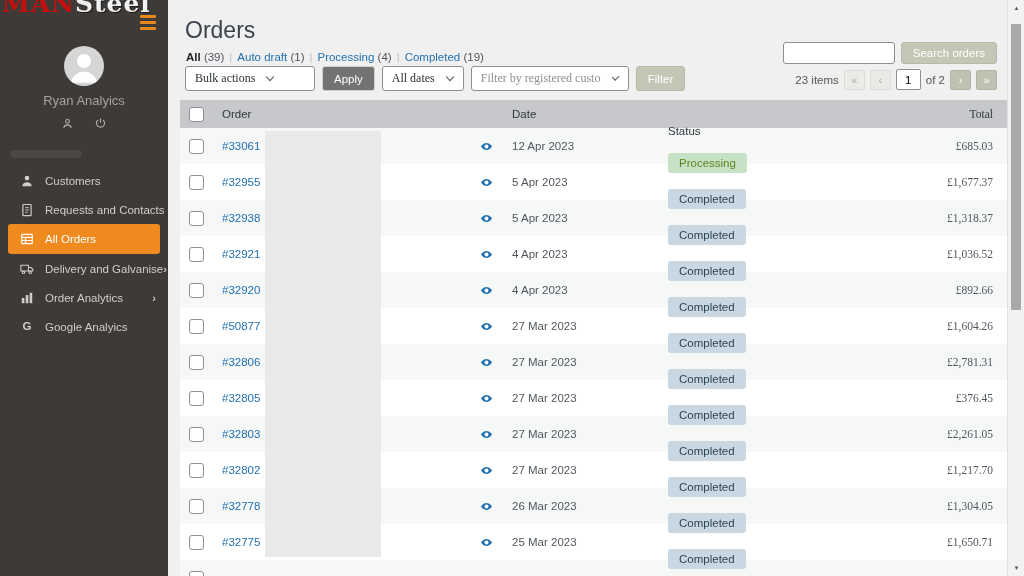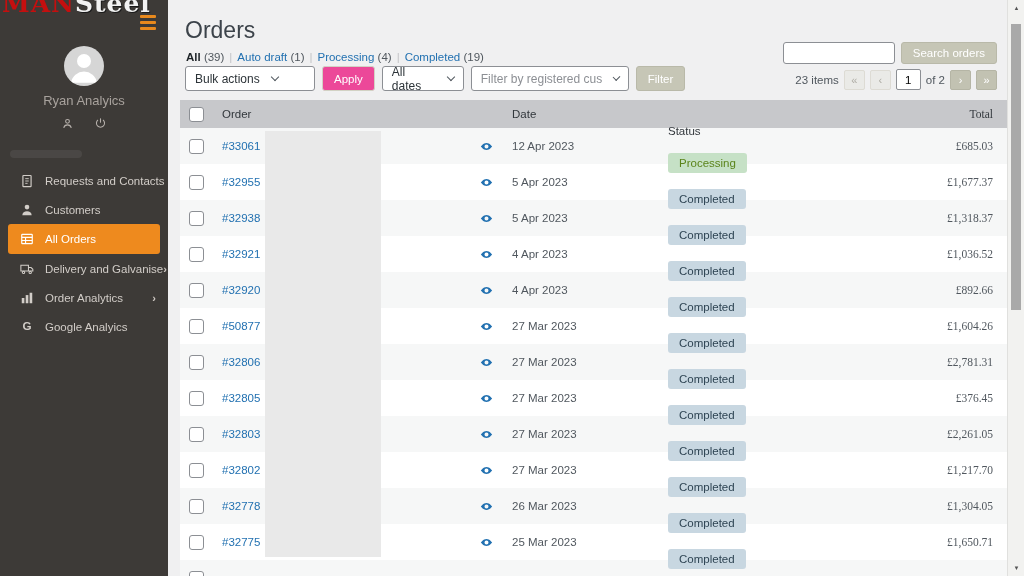--- a/index.html
+++ b/index.html
@@ -40,29 +40,29 @@
                 color: #3c434a; }
   .views { position: absolute; left: 18px; top: 51px; font-size: 11.5px; color: #50575e; }
   .views a { text-decoration: none; color: #2271b1; cursor: pointer; }
   .views .cur { color: #1d2327; font-weight: bold; }
   .views .cnt { color: #50575e; font-weight: normal; }
   .views .sep { color: #c3c4c7; margin: 0 5px; }
 
   .toolbar { position: absolute; left: 17px; top: 66px; display: flex; gap: 7px; align-items: center; }
   .fselect { display: flex; align-items: center; background: #fff; border: 1px solid #8c8f94;
              border-radius: 3px; height: 25px; padding: 0 9px; font-size: 12px; color: #2c3338;
-             cursor: pointer; }
+             cursor: pointer; font-family: Liberation Serif, serif; }
   .fselect .chev { width: 6px; height: 6px; border-right: 1.6px solid #50575e;
                    border-bottom: 1.6px solid #50575e; transform: rotate(45deg);
                    margin-left: 12px; margin-bottom: 3px; }
   .fselect.placeholder { color: #8c8f94; }
   .btn { height: 25px; border-radius: 3px; border: 1px solid #b9b9a9; background: #c6c6b6;
          color: #fff; font-size: 11.5px; padding: 0 11px; cursor: pointer;
          font-family: "Liberation Sans", sans-serif; }
-  .btn.disabled { background: #ec4899; border-color: #d2d2c4; cursor: default; }
+  .btn.disabled { background: #737373; border-color: #d2d2c4; cursor: default; }
 
   .search-area { position: absolute; top: 42px; right: 27px; display: flex; gap: 6px; }
   .search-input { width: 112px; height: 22px; border: 1px solid #8c8f94; border-radius: 3px;
                   background: #fff; font-size: 12px; padding: 0 6px;
                   font-family: "Liberation Sans", sans-serif; }
   .search-btn { height: 22px; }
 
   .pagination { position: absolute; top: 69px; right: 27px; display: flex; align-items: center;
                 gap: 5px; font-size: 11.5px; color: #50575e; }
   .pg-btn { width: 21px; height: 20px; border-radius: 2px; display: flex; align-items: center;
@@ -136,37 +136,37 @@
       <svg viewBox="0 0 24 24" fill="none" stroke="currentColor" stroke-width="2">
           <path d="M12 2.5v8"></path>
           <path d="M7.3 5.5a7.5 7.5 0 109.4 0"></path>
         </svg>
     </span>
   </div>
   <div class="menu-divider"></div>
   <div class="menu" id="menu">
   <div class="menu-item">
     <span class="mi-icon">
+          <svg viewBox="0 0 24 24" fill="currentColor">
+            <circle cx="12" cy="7" r="4"></circle>
+            <path d="M4 21c0-4.4 3.6-7 8-7s8 2.6 8 7z"></path>
+          </svg>
+        </span>
+    <span class="mi-label">Customers</span>
+
+  </div>
+
+  <div class="menu-item">
+    <span class="mi-icon">
           <svg viewBox="0 0 24 24" fill="none" stroke="currentColor" stroke-width="2">
             <rect x="5" y="2.5" width="14" height="19" rx="1"></rect>
             <path d="M9 8h6M9 12h6M9 16h4" stroke-width="1.6"></path>
           </svg>
         </span>
     <span class="mi-label">Requests and Contacts</span>
-
-  </div>
-
-  <div class="menu-item">
-    <span class="mi-icon">
-          <svg viewBox="0 0 24 24" fill="currentColor">
-            <circle cx="12" cy="7" r="4"></circle>
-            <path d="M4 21c0-4.4 3.6-7 8-7s8 2.6 8 7z"></path>
-          </svg>
-        </span>
-    <span class="mi-label">Customers</span>
 
   </div>
 
   <div class="menu-item active">
     <span class="mi-icon">
           <svg viewBox="0 0 24 24" fill="none" stroke="currentColor" stroke-width="2">
             <rect x="3" y="4" width="18" height="16" rx="1"></rect>
             <path d="M3 9.3h18M9.5 9.3V20M3 14.6h18"></path>
           </svg>
         </span>

